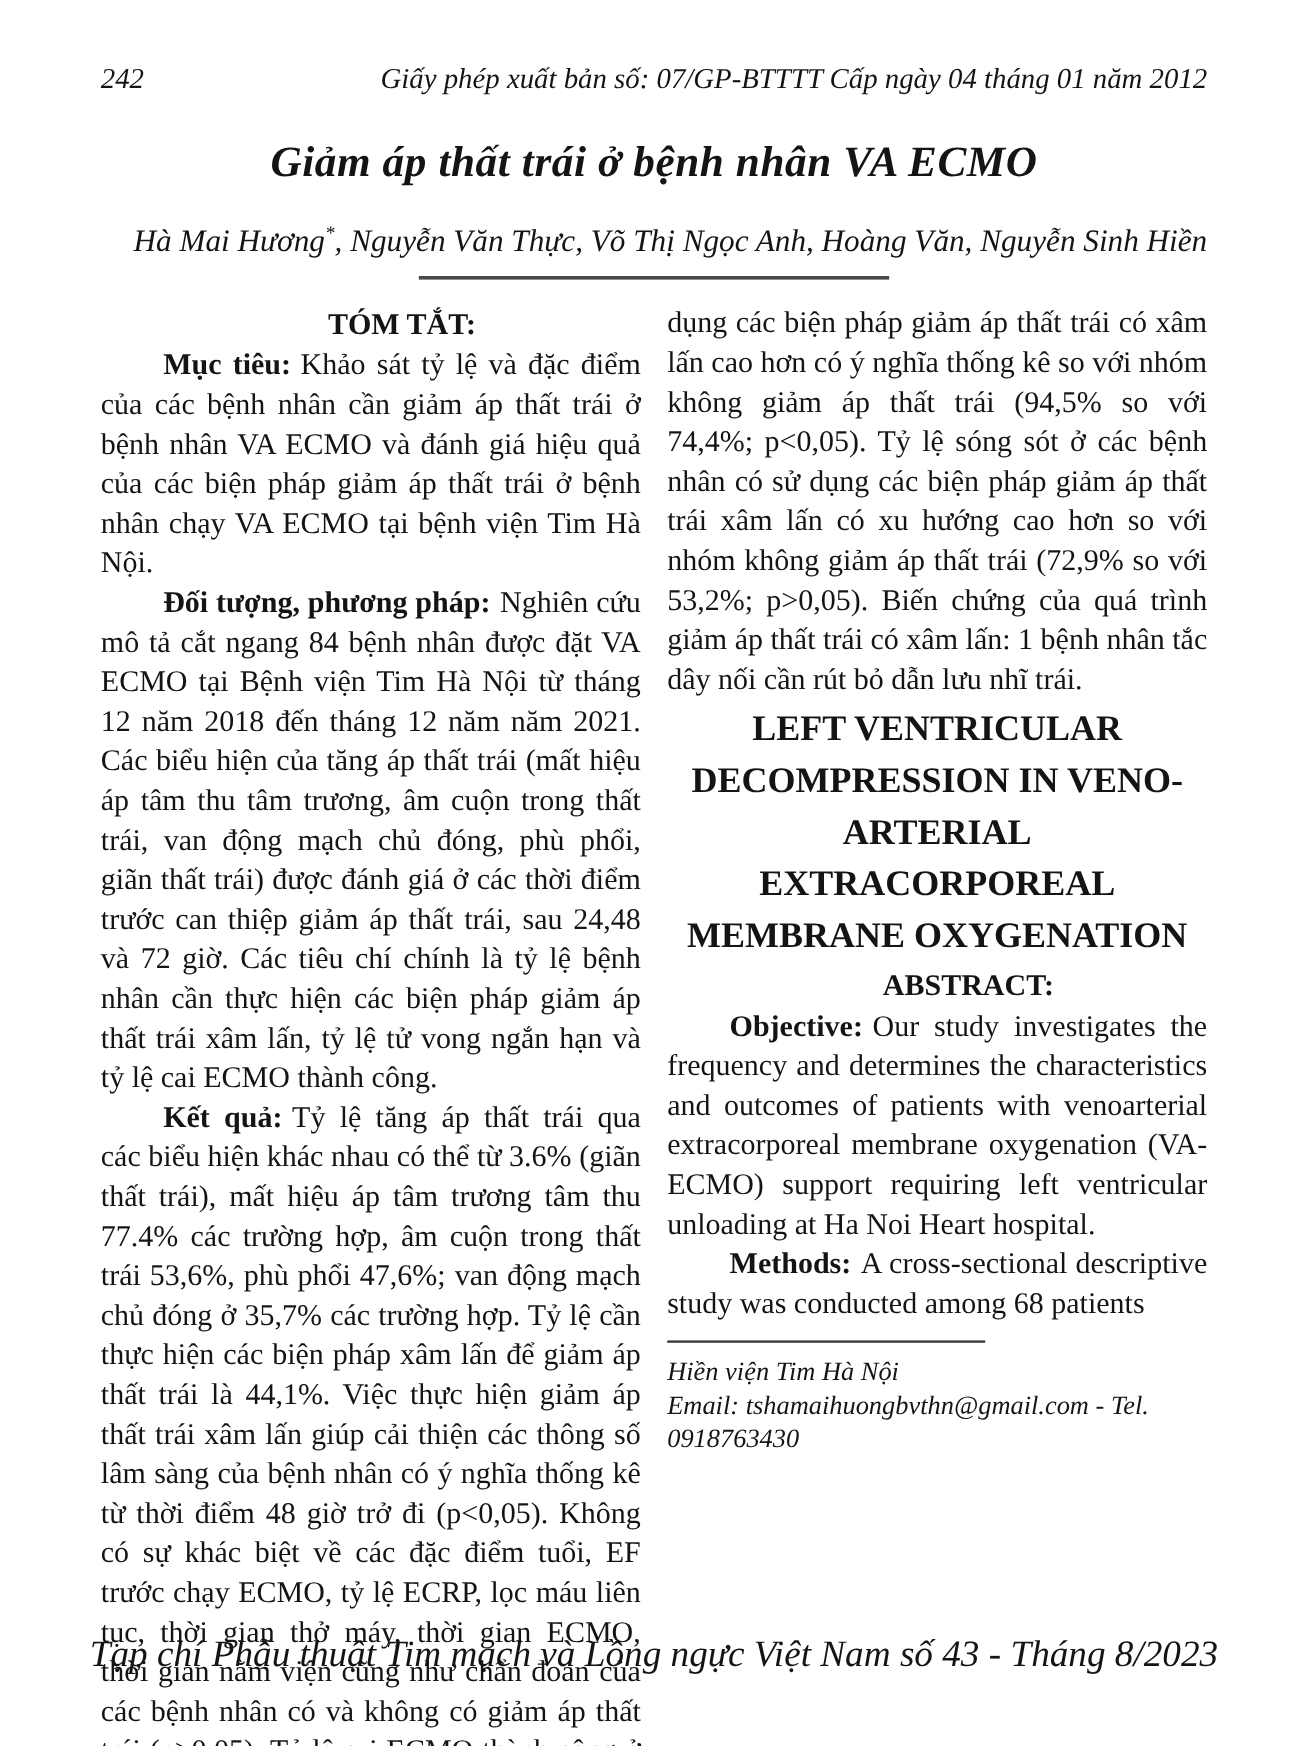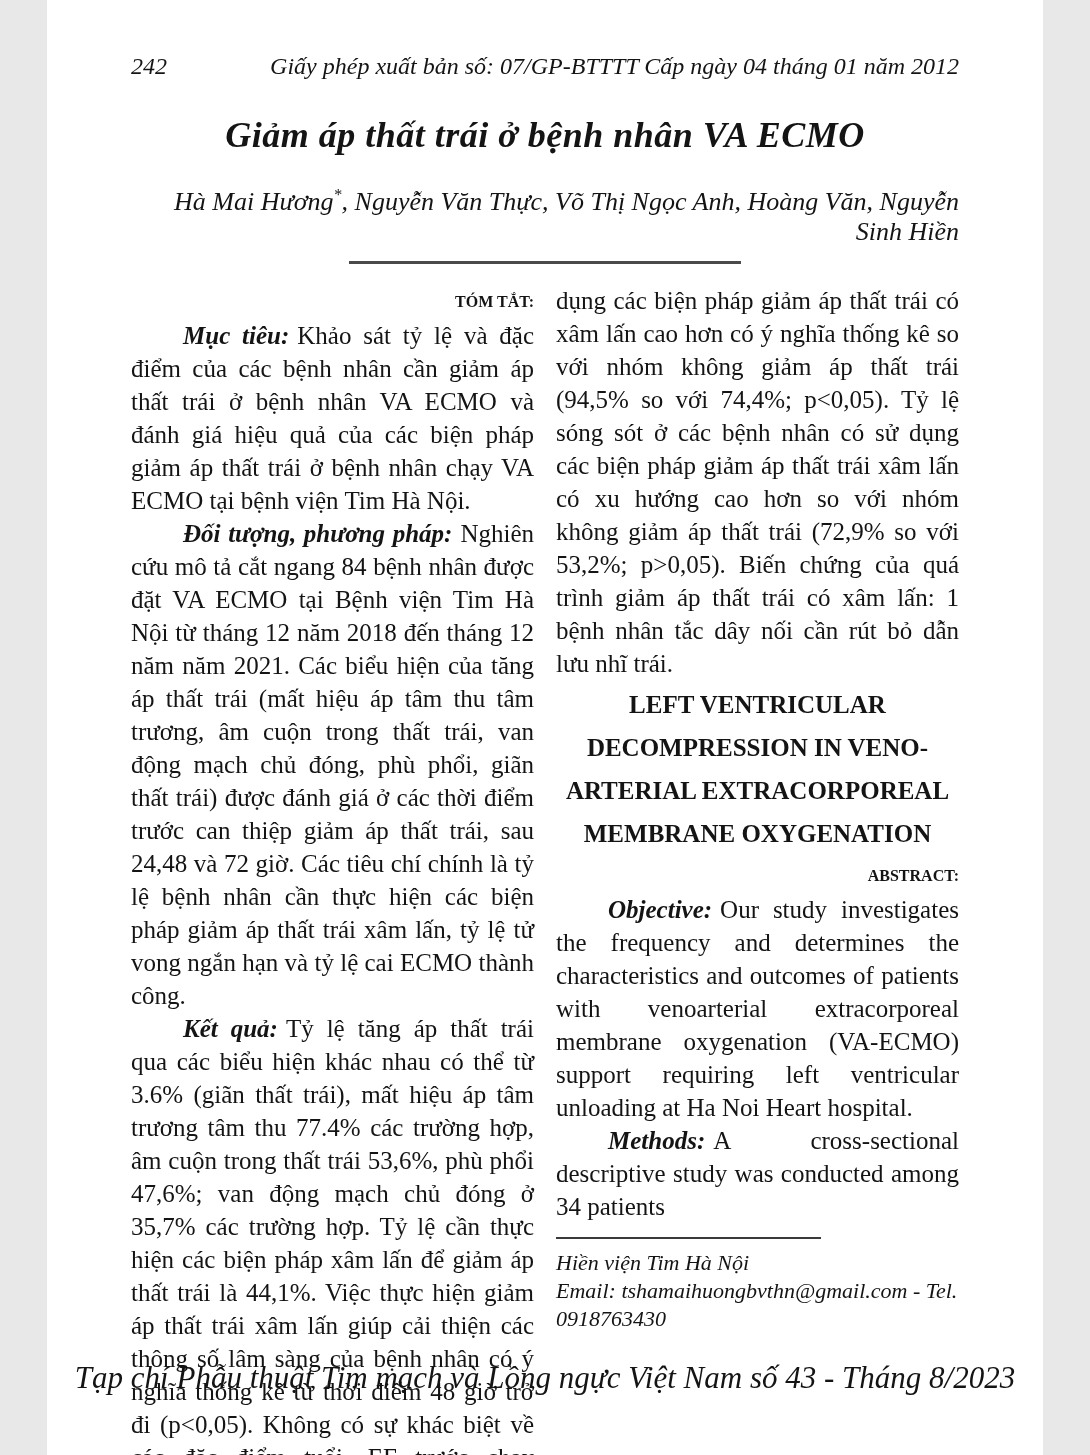--- a/index.html
+++ b/index.html
@@ -1,18 +1,18 @@
 <!DOCTYPE html>
 <html><head>
 <meta charset="utf-8">
 <style>
   html, body { margin: 0; padding: 0; background: #e8e8e8; }
   .page {
     position: relative;
-    width: 996px;
+    width: 1090px;
     height: 1455px;
     margin: 0 auto;
     background: #ffffff;
     font-family: "Liberation Serif", "DejaVu Serif", serif;
     color: #141414;
     box-sizing: border-box;
     padding: 52px 84px 0 84px;
     overflow: hidden;
   }
   .pagehead {
@@ -50,33 +50,33 @@
     margin-top: 20px;
   }
   .col {
     flex: 1;
     min-width: 0;
     font-size: 25px;
     line-height: 33px;
     text-align: justify;
   }
   .col h2 {
-    font-size: 16px;
+    font-size: 25px;
     font-weight: bold;
     margin: 0;
     text-indent: 52px;
-    text-align: right;
+    text-align: center;
     line-height: 35px;
   }
   .col p { margin: 0; text-indent: 52px; }
-  .lead { font-weight: bold; font-style: italic; margin-right: 8px; margin-top: 20px; }
+  .lead { font-weight: bold; margin-right: 8px; margin-top: 20px; }
   .noindent { text-indent: 0 !important; }
   .kw-text { font-style: italic; }
   .en-heading {
-    font-size: 25px;
+    font-size: 30px;
     font-weight: bold;
     text-align: center;
     text-indent: 0;
     margin: 3px 0 3px 0;
     line-height: 43px;
   }
   .footnote {
     margin-top: 14px;
     font-style: italic;
     font-size: 22px;
@@ -123,21 +123,21 @@
       <p><span class="lead">Đối tượng, phương pháp:</span><span>Nghiên cứu mô tả cắt ngang 84 bệnh nhân được đặt VA ECMO tại Bệnh viện Tim Hà Nội từ tháng 12 năm 2018 đến tháng 12 năm  năm 2021. Các biểu hiện của tăng áp thất trái (mất hiệu áp tâm thu tâm trương, âm cuộn trong thất trái, van động mạch chủ đóng, phù phổi, giãn thất trái) được đánh giá ở các thời điểm trước can thiệp giảm áp thất trái, sau 24,48 và 72 giờ. Các tiêu chí chính là tỷ lệ bệnh nhân cần thực hiện các biện pháp giảm áp thất trái xâm lấn, tỷ lệ tử vong ngắn hạn và tỷ lệ cai ECMO thành công.</span></p>
       <p><span class="lead">Kết quả:</span><span>Tỷ lệ tăng áp thất trái qua các biểu hiện khác nhau có thể từ 3.6% (giãn thất trái), mất hiệu áp tâm trương tâm thu 77.4% các trường hợp, âm cuộn trong thất trái 53,6%, phù phổi 47,6%; van động mạch chủ đóng ở 35,7% các trường hợp. Tỷ lệ cần thực hiện các biện pháp xâm lấn để giảm áp thất trái là 44,1%. Việc thực hiện giảm áp thất trái xâm lấn giúp cải thiện các thông số lâm sàng của bệnh nhân có ý nghĩa thống kê từ thời điểm 48 giờ trở đi (p&lt;0,05). Không có sự khác biệt về các đặc điểm tuổi, EF trước chạy ECMO, tỷ lệ ECRP, lọc máu liên tục, thời gian thở máy, thời gian ECMO, thời gian nằm viện cũng như chẩn đoán của các bệnh nhân có và không có giảm áp thất trái (p&gt;0,05). Tỷ lệ cai ECMO thành công ở các bệnh nhân có sử</span></p>
     </section>
 
     <section class="col">
       <p class="noindent">dụng các biện pháp giảm áp thất trái có xâm lấn cao hơn có ý nghĩa thống kê so với nhóm không giảm áp thất trái (94,5% so với 74,4%; p&lt;0,05). Tỷ lệ sóng sót ở các bệnh nhân có sử dụng các biện pháp giảm áp thất trái xâm lấn có xu hướng cao hơn so với nhóm không giảm áp thất trái (72,9% so với 53,2%; p&gt;0,05). Biến chứng của quá trình giảm áp thất trái có xâm lấn: 1 bệnh nhân tắc dây nối cần rút bỏ dẫn lưu nhĩ trái.</p>
 
       <h3 class="en-heading">LEFT VENTRICULAR DECOMPRESSION IN VENO-ARTERIAL EXTRACORPOREAL MEMBRANE OXYGENATION</h3>
       <h2>ABSTRACT:</h2>
       <p><span class="lead">Objective:</span><span>Our study investigates the frequency and determines the characteristics and outcomes of patients with venoarterial extracorporeal membrane oxygenation (VA-ECMO) support requiring left ventricular unloading at Ha Noi Heart hospital.</span></p>
-      <p><span class="lead">Methods:</span><span>A cross-sectional descriptive study was conducted among 34 patients</span></p>
+      <p><span class="lead">Methods:</span><span>A cross-sectional descriptive study was conducted among 68 patients</span></p>
 
       <div class="footnote">
         <div class="fn-rule"></div>
         <div>Hiền viện Tim Hà Nội</div>
         <div>Email: tshamaihuongbvthn@gmail.com  - Tel. 0918763430</div>
 
       </div>
     </section>
 
   </div>

